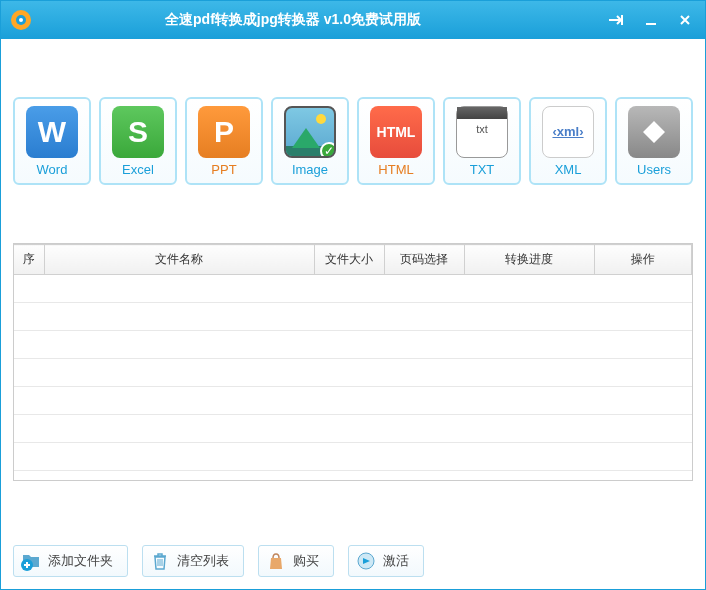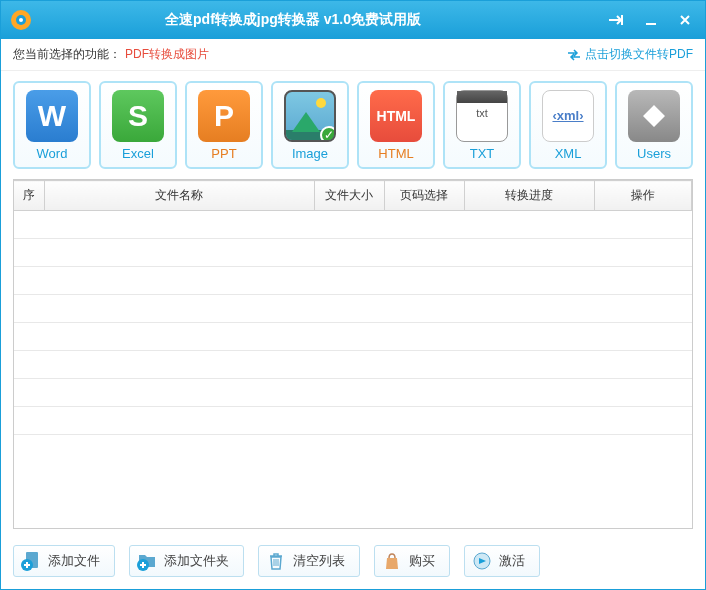--- a/index.html
+++ b/index.html
@@ -1,17 +1,17 @@
 <!DOCTYPE html>
 <html><head>
 <meta charset="utf-8">
 <style>
 * { margin: 0; padding: 0; box-sizing: border-box; font-family: "Microsoft YaHei", SimSun, sans-serif; }
 body { background: #f0f0f0; }
-.window { width: 706px; height: 590px; background: #fff; border: 1px solid #1a9fd9; display: flex; flex-direction: column; }
+.window { width: 706px; height: 590px; background: #fff; border: 1px solid #1a9fd9; display: flex; flex-direction: column; gap: 48px; }
 .titlebar { height: 38px; background: linear-gradient(to bottom, #3db8e8, #1a9fd9); display: flex; align-items: center; padding: 0 8px; color: #fff; }
 .titlebar .logo { width: 24px; height: 24px; margin-right: 8px; }
 .titlebar .title { flex: 1; text-align: center; font-size: 14px; font-weight: bold; margin-left: -60px; }
 .titlebar .winbtns { display: flex; gap: 10px; align-items: center; }
 .winbtn { width: 24px; height: 20px; display: flex; align-items: center; justify-content: center; cursor: pointer; color: #fff; }
 .toolbar-row { height: 32px; display: flex; align-items: center; padding: 0 12px; font-size: 12px; border-bottom: 1px solid #eee; }
 .toolbar-row .label { color: #333; }
 .toolbar-row .current-func { color: #e74c3c; margin-left: 4px; }
 .toolbar-row .switch-link { margin-left: auto; color: #1a9fd9; cursor: pointer; display: flex; align-items: center; gap: 4px; }
 .formats { display: flex; padding: 10px 12px; gap: 8px; }
@@ -79,30 +79,20 @@
           </svg>
       </div>
       <div class="winbtn">
         <svg width="14" height="14" viewBox="0 0 14 14">
             <path d="M3 3 L11 11 M11 3 L3 11" stroke="#fff" stroke-width="2"></path>
           </svg>
       </div>
     </div>
   </div>
 
-  <div class="toolbar-row">
-    <span class="label">您当前选择的功能：</span>
-    <span class="current-func">PDF转换成图片</span>
-    <span class="switch-link">
-      <svg width="14" height="12" viewBox="0 0 14 12">
-          <path d="M1 4 L10 4 M7 1 L10 4 L7 7 M13 8 L4 8 M7 5 L4 8 L7 11" stroke="#1a9fd9" stroke-width="1.5" fill="none"></path>
-        </svg>
-      <span>点击切换文件转PDF</span>
-    </span>
-  </div>
 
   <div class="formats">
     <div class="format-btn">
       <div class="icon icon-word">W</div>
       <div class="fmt-label">Word</div>
     </div>
     <div class="format-btn">
       <div class="icon icon-excel">S</div>
       <div class="fmt-label">Excel</div>
     </div>
@@ -218,30 +208,20 @@
             <td></td>
           </tr>
       </tbody>
     </table>
   </div>
 
   <div class="actions-row">
     <div class="action-btn">
       <span class="aicon">
         <svg width="22" height="22" viewBox="0 0 22 22">
-            <rect x="6" y="2" width="12" height="16" rx="1" fill="#5ba8d0"></rect>
-            <circle cx="7" cy="15" r="6" fill="#1a9fd9"></circle>
-            <path d="M7 12 L7 18 M4 15 L10 15" stroke="#fff" stroke-width="2"></path>
-          </svg>
-      </span>
-      <span>添加文件</span>
-    </div>
-    <div class="action-btn">
-      <span class="aicon">
-        <svg width="22" height="22" viewBox="0 0 22 22">
             <path d="M3 5 L9 5 L11 7 L19 7 L19 17 L3 17 Z" fill="#5ba8d0"></path>
             <circle cx="7" cy="15" r="6" fill="#1a9fd9"></circle>
             <path d="M7 12 L7 18 M4 15 L10 15" stroke="#fff" stroke-width="2"></path>
           </svg>
       </span>
       <span>添加文件夹</span>
     </div>
     <div class="action-btn">
       <span class="aicon">
         <svg width="20" height="20" viewBox="0 0 20 20">

